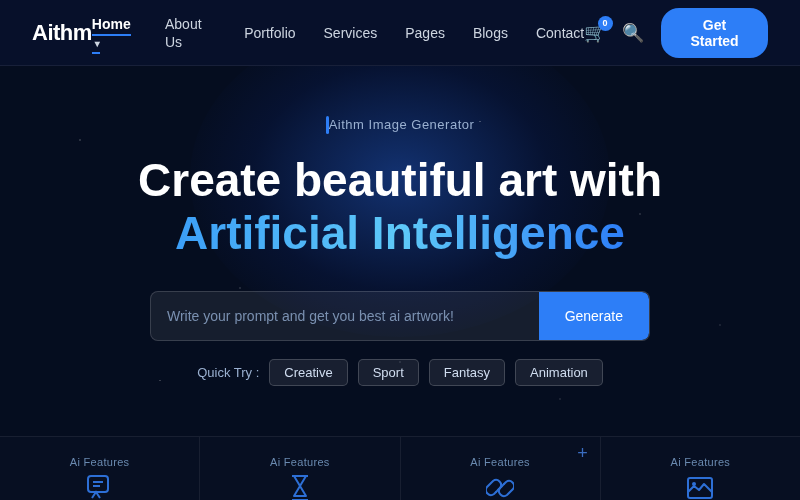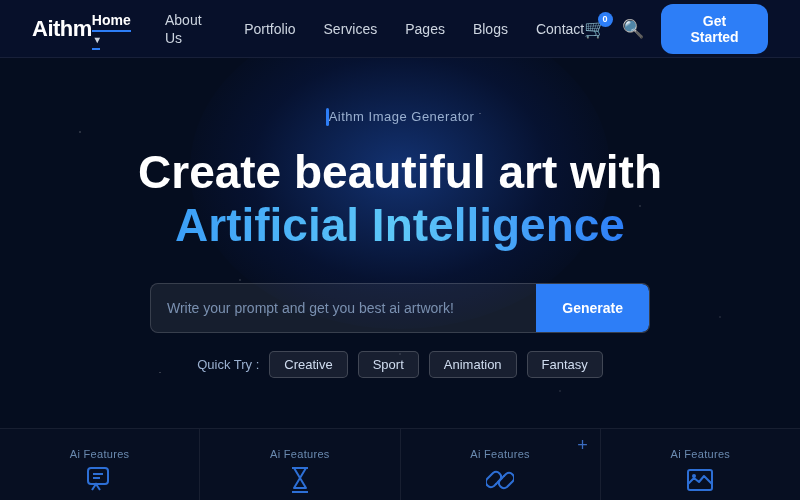--- a/index.html
+++ b/index.html
@@ -11,21 +11,21 @@
       background: #050d1f;
       color: #fff;
     }
 
     
     .navbar {
       display: flex;
       align-items: center;
       justify-content: space-between;
       padding: 3px 32px;
-      height: 58px;
+      height: 66px;
       background: #07102a;
       border-bottom: 1px solid rgba(255,255,255,0.07);
       position: relative;
       z-index: 10;
     }
     .logo {
       font-size: 22px;
       font-weight: 800;
       color: #fff;
       letter-spacing: -0.5px;
@@ -77,21 +77,21 @@
       width: 15px;
       height: 15px;
       display: flex;
       align-items: center;
       justify-content: center;
     }
     .btn-get-started {
       background: #2d7ef7;
       color: #fff;
       border: none;
-      border-radius: 12px;
+      border-radius: 18px;
       padding: 9px 18px;
       font-size: 14px;
       font-weight: 600;
       cursor: pointer;
     }
 
     
     .hero {
       position: relative;
       display: flex;
@@ -200,21 +200,21 @@
     .hero-search input::placeholder {
       color: #7a90b0;
     }
     .hero-search-btn {
       background: #2d7ef7;
       color: #fff;
       border: none;
       height: 100%;
       padding: 0 26px;
       font-size: 14px;
-      font-weight: 700;
+      font-weight: 400;
       cursor: pointer;
       border-radius: 0 7px 7px 0;
     }
 
     .quick-try {
       display: flex;
       align-items: center;
       gap: 10px;
       margin-top: 18px;
       position: relative;
@@ -327,22 +327,22 @@
 
   <div class="hero-search">
     <input type="text" placeholder="Write your prompt and get you best ai artwork!" style="">
     <button class="hero-search-btn">Generate</button>
   </div>
 
   <div class="quick-try">
     <span class="quick-try-label">Quick Try :</span>
     <span class="quick-try-tag">Creative</span>
     <span class="quick-try-tag">Sport</span>
+    <span class="quick-try-tag">Fantasy</span>
     <span class="quick-try-tag">Animation</span>
-    <span class="quick-try-tag">Fantasy</span>
   </div>
 </section>
 
 <div class="features-strip">
   <div class="feature-card">
     <span class="feature-label">Ai Features</span>
     <span class="feature-icon">
       
       <svg width="28" height="28" viewBox="0 0 28 28" fill="none">
         <rect x="2" y="2" width="20" height="16" rx="3" stroke="#2d6fd6" stroke-width="2" fill="none"></rect>

